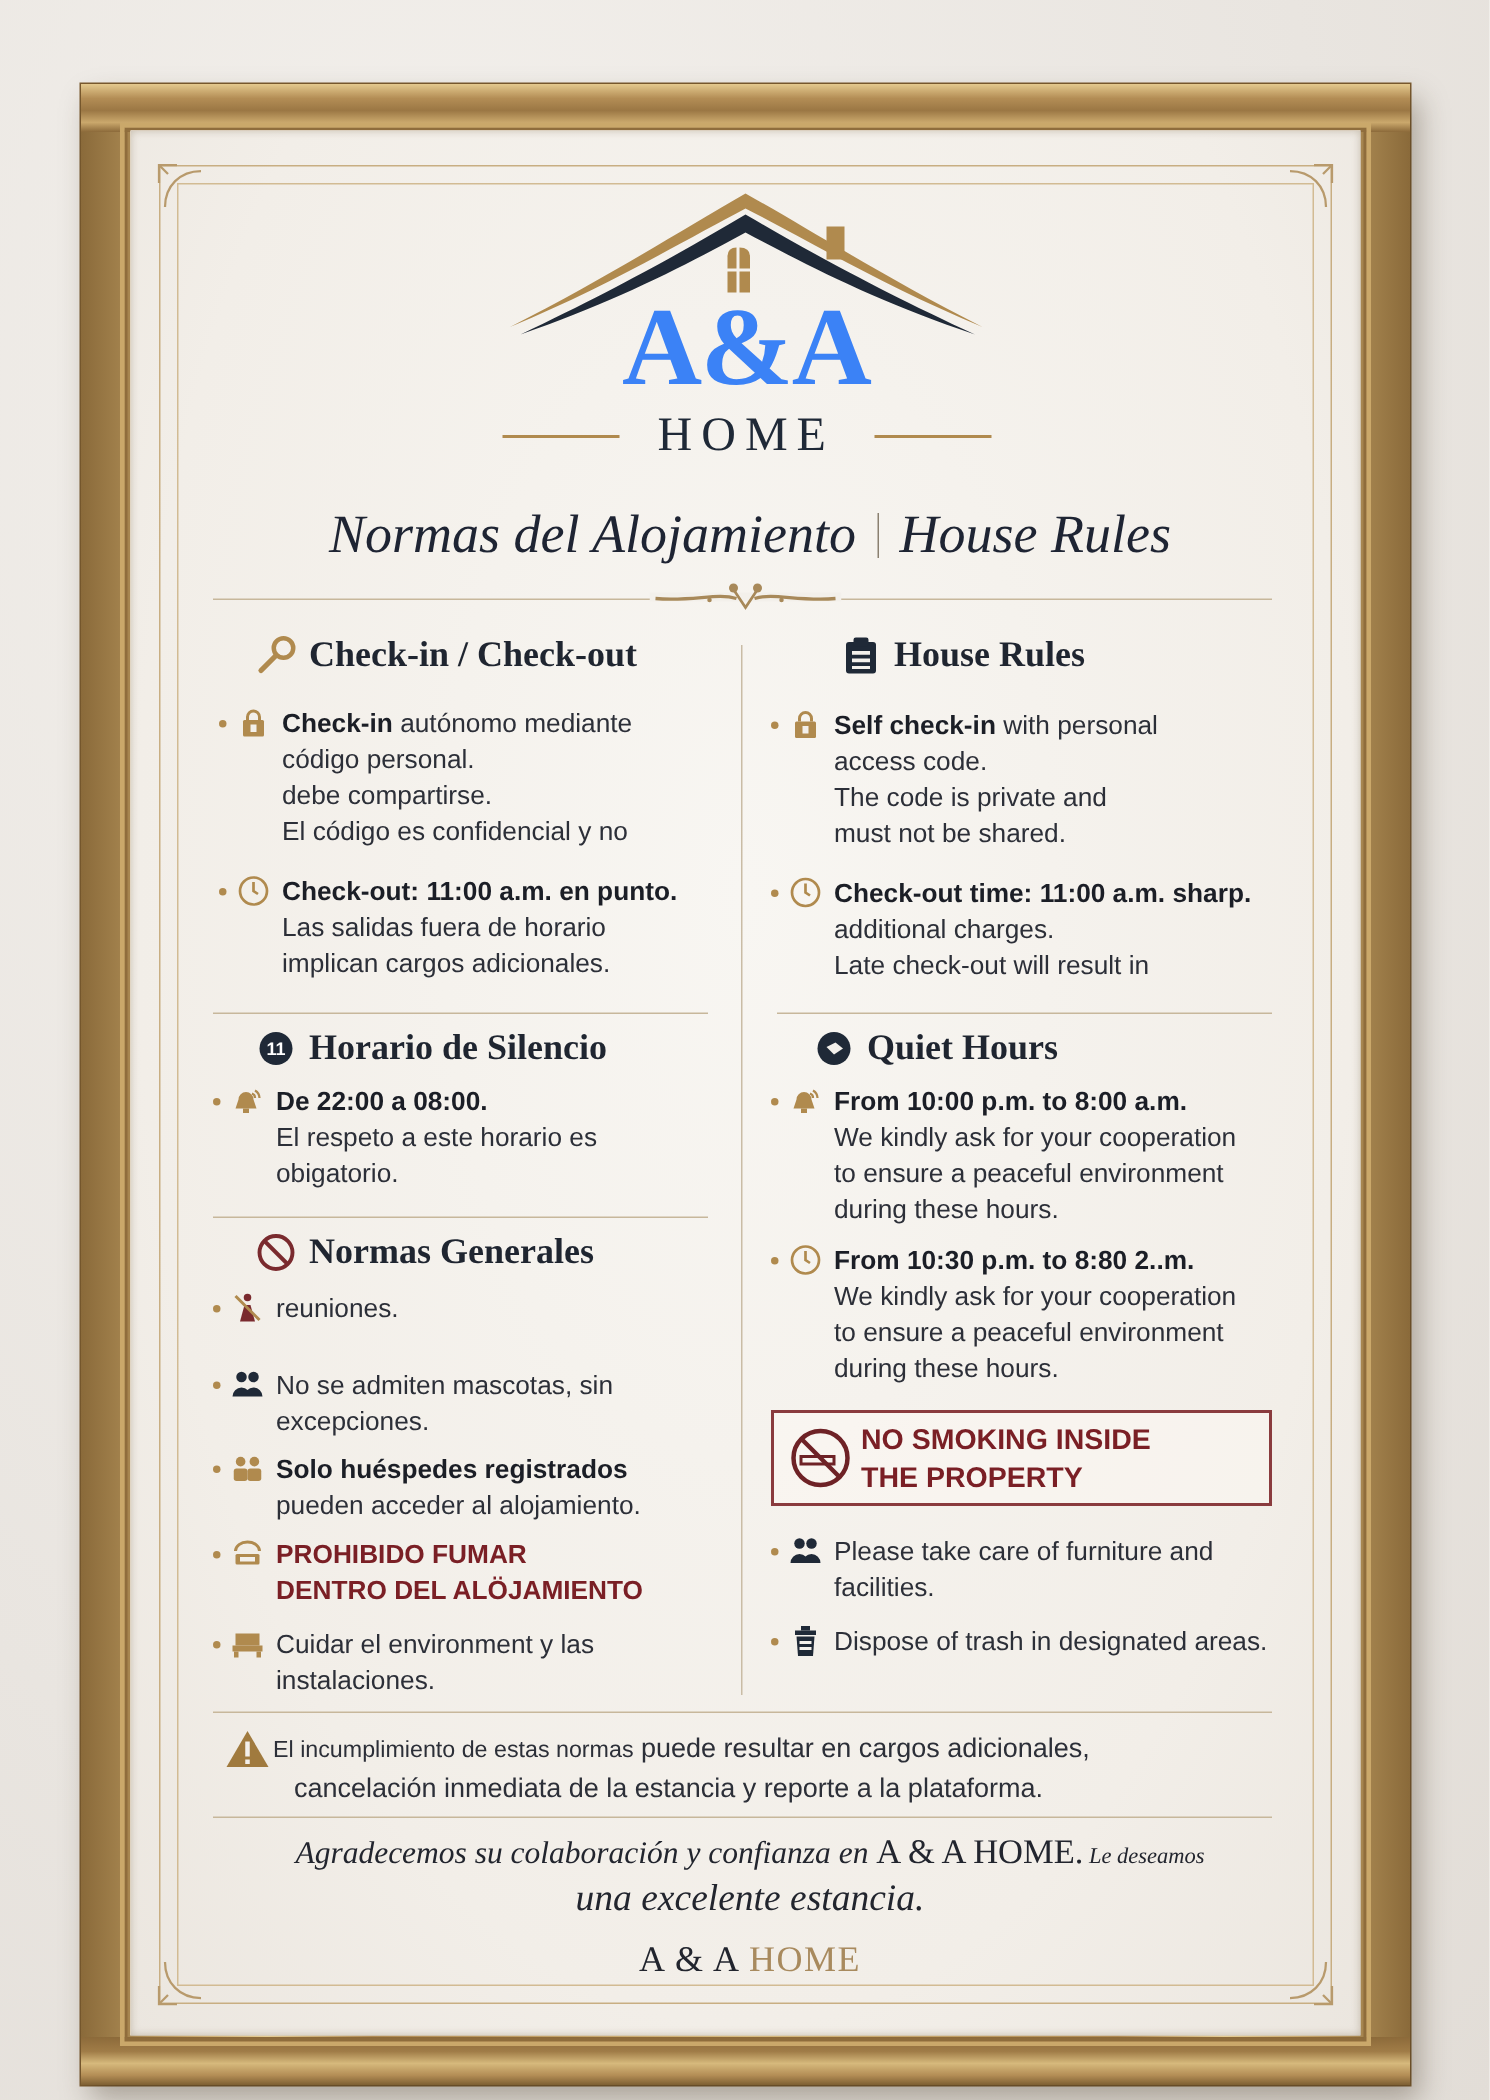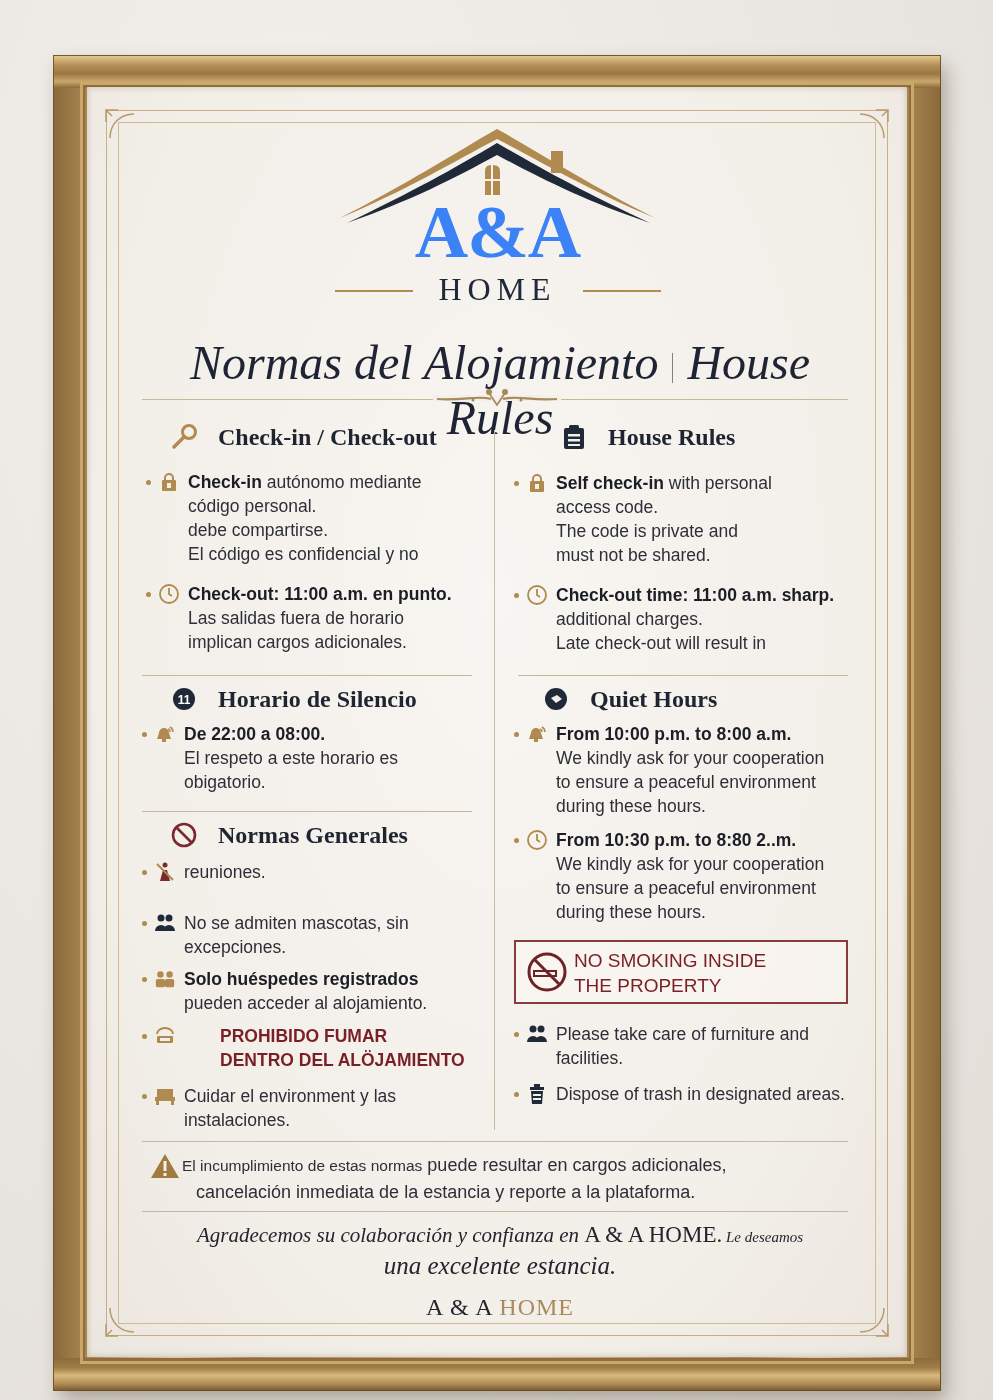--- a/index.html
+++ b/index.html
@@ -48,49 +48,49 @@
     letter-spacing:-1px; line-height:1;
   }
   .logo-sub {
     position:absolute; left:0; right:0; top:150px; text-align:center;
     font-family:"Liberation Serif", serif; font-size:32px; color:#1f2937; letter-spacing:6px; line-height:1;
   }
   .logo-line { position:absolute; top:167px; height:2px; background:#b08a4e; }
 
   .title {
     position:absolute; left:140px; width:720px; top:335px; text-align:center;
-    font-family:"Liberation Serif", serif; font-style:italic; font-size:48px; color:#1e2433;
+    font-family:"Liberation Serif", serif; font-style:italic; font-size:36px; color:#1e2433;
   }
   .title .sep { display:inline-block; width:1px; height:30px; background:#8a8070; margin:0 14px; vertical-align:-4px; }
   .rule { position:absolute; height:1px; background:#c7b79b; }
   .flourish { position:absolute; left:433px; top:387px; width:128px; height:22px; }
 
   .col-divider { position:absolute; left:494px; top:430px; width:1px; height:700px; background:#c9bca5; }
 
   .sec-head {
     position:absolute; font-family:"Liberation Serif", serif; font-size:24px; font-weight:bold; color:#1f2530;
-    display:flex; align-items:center; gap:20px; white-space:nowrap;
+    display:flex; align-items:center; gap:8px; white-space:nowrap;
   }
   .sec-head .ico { width:28px; height:28px; display:inline-flex; align-items:center; justify-content:center;margin-left:24px; }
 
   .item { position:absolute; font-family:"Liberation Sans", sans-serif; font-size:17.5px; color:#2c2f38; line-height:24px; }
   .item .bullet { position:absolute; left:0; top:10px; width:5px; height:5px; border-radius:50%; background:#b08a4e; }
   .item .ico { position:absolute; left:12px; top:1px; width:22px; height:22px; display:flex; align-items:center; justify-content:center; }
   .item .txt { position:absolute; left:42px; top:0; white-space:nowrap; }
   .item .txt b { color:#1b1e26; }
-  .item .txt .red { color:#7a1f25; font-weight:bold;margin-left:36px; }
+  .item .txt .red { color:#7a1f25; font-weight:bold; }
 
   .nosmoke-box {
     position:absolute; left:514px; top:940px; width:334px; height:64px;
     border:2px solid #8a3b3e; box-sizing:border-box; background:rgba(255,250,245,0.4);
   }
   .nosmoke-box .ico { position:absolute; left:10px; top:9px; width:42px; height:42px; }
   .nosmoke-box .txt {
     position:absolute; left:58px; top:6px; font-family:"Liberation Sans", sans-serif;
-    font-weight:normal; color:#7a1f25; font-size:19px; line-height:25px;
+    font-weight:bold; color:#7a1f25; font-size:19px; line-height:25px;
   }
 
   .warning {
     position:absolute; left:150px; top:1152px; width:700px;
     font-family:"Liberation Sans", sans-serif; font-size:18px; color:#2c2f38; line-height:27px;
   }
   .warning .ico { position:absolute; left:0; top:1px; width:30px; height:26px; }
   .warning .line1 { position:absolute; left:32px; top:0; white-space:nowrap; }
   .warning .line1 .small { font-size:15.5px; }
   .warning .line2 { position:absolute; left:46px; top:27px; white-space:nowrap; }

